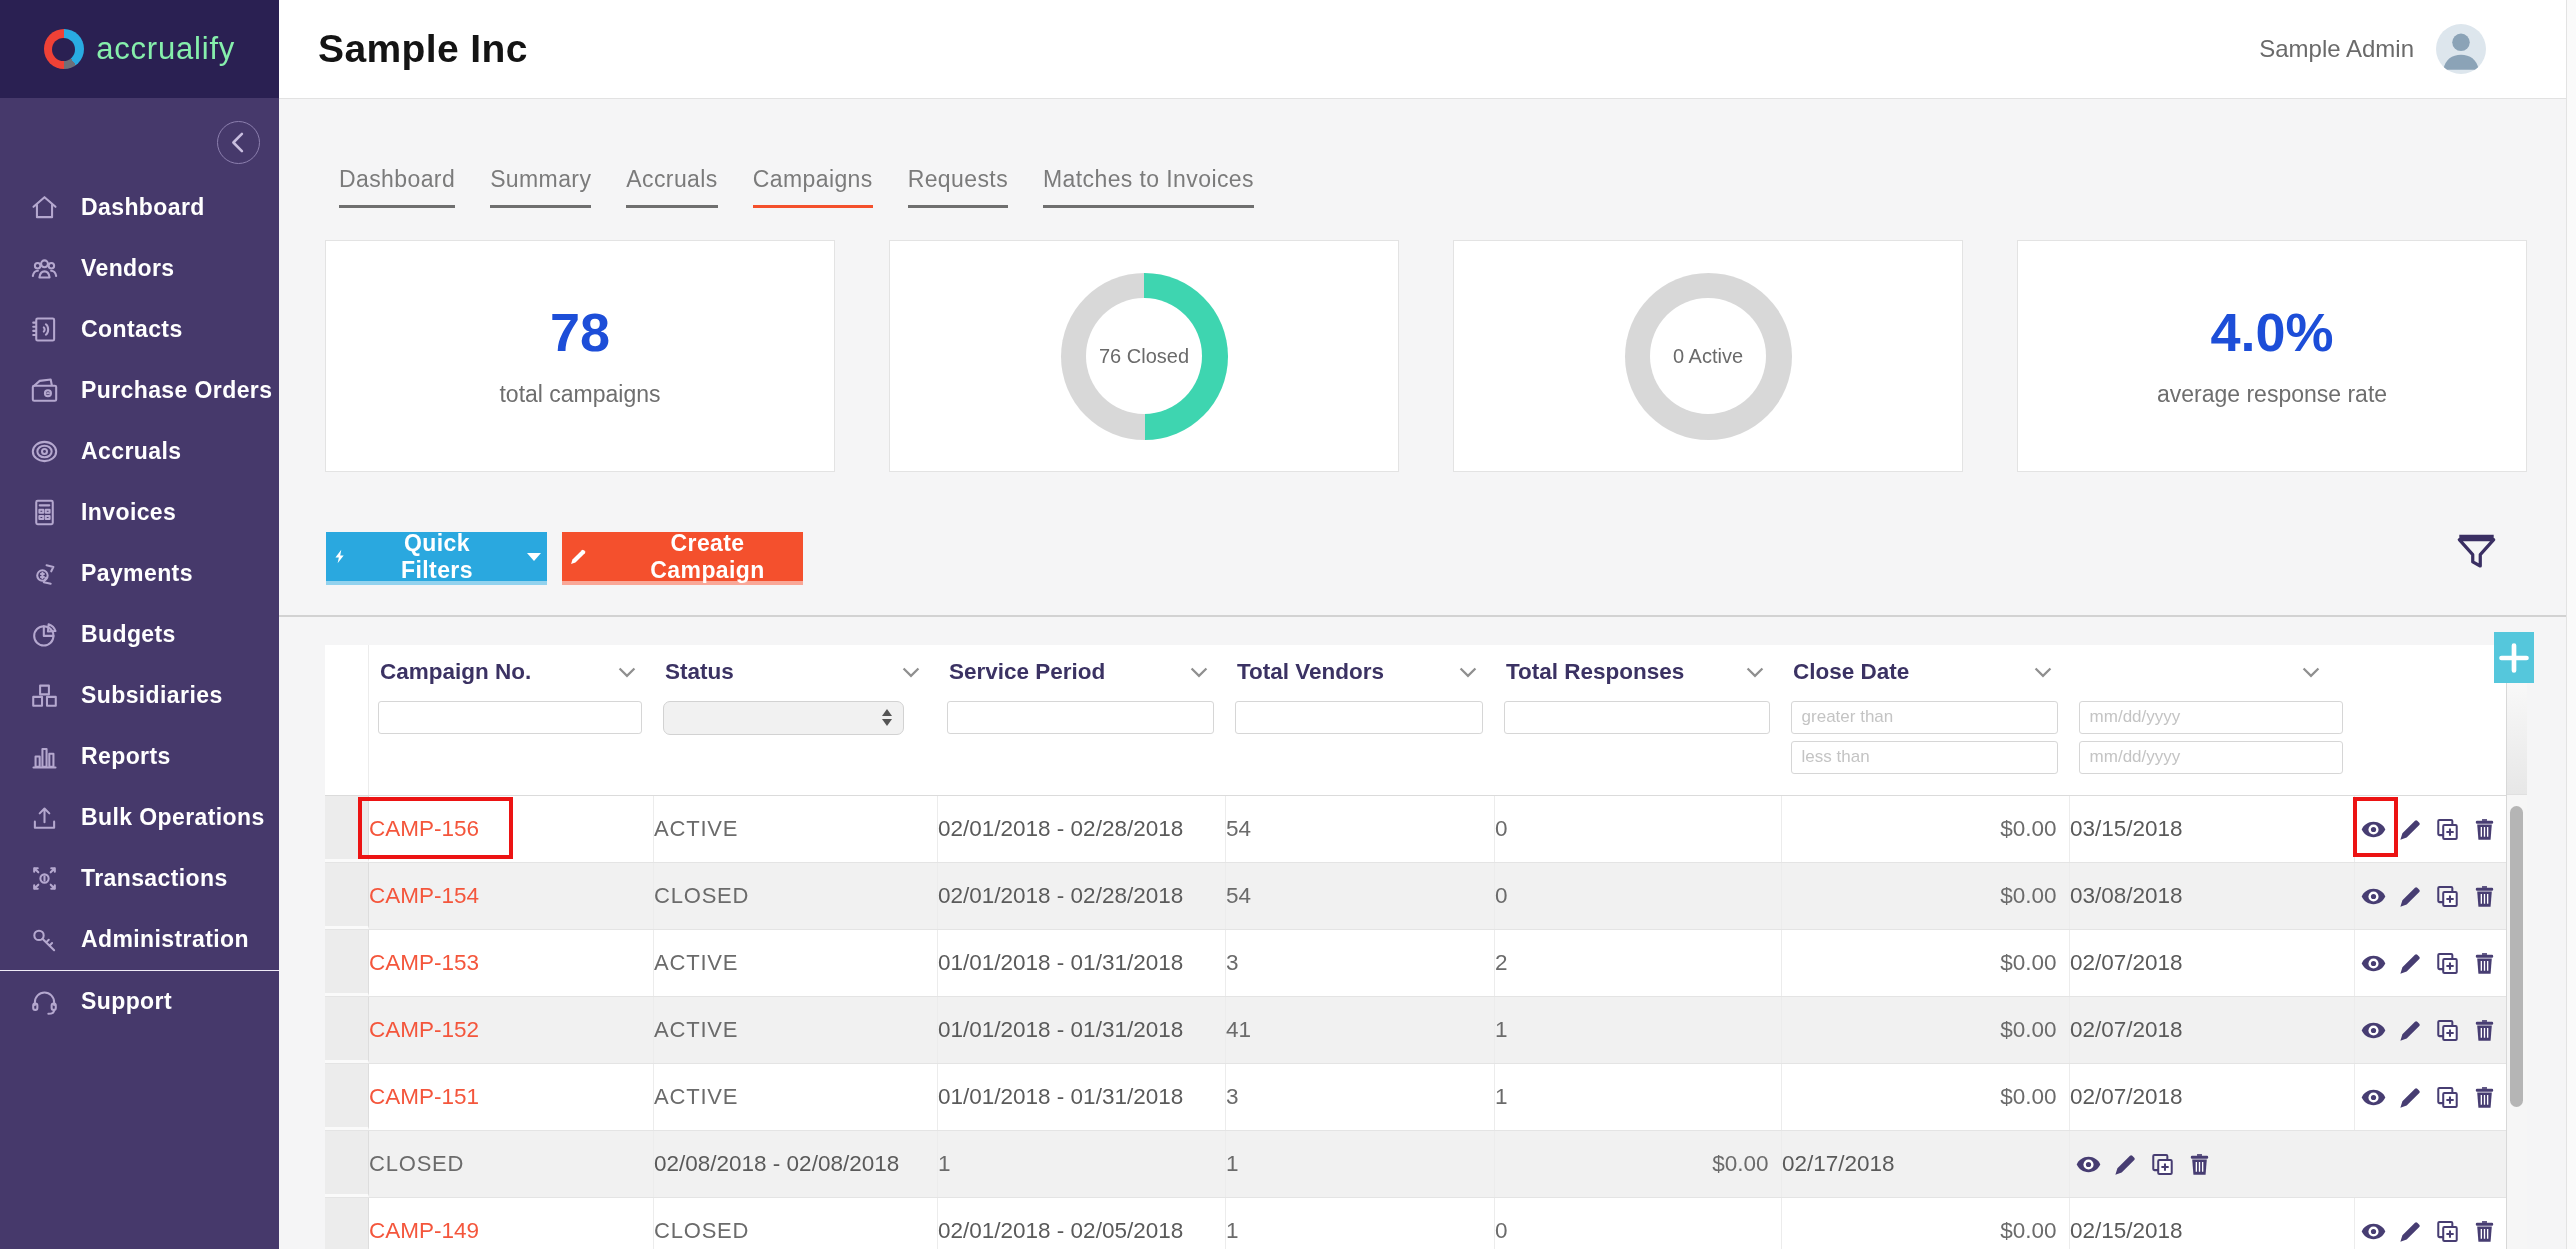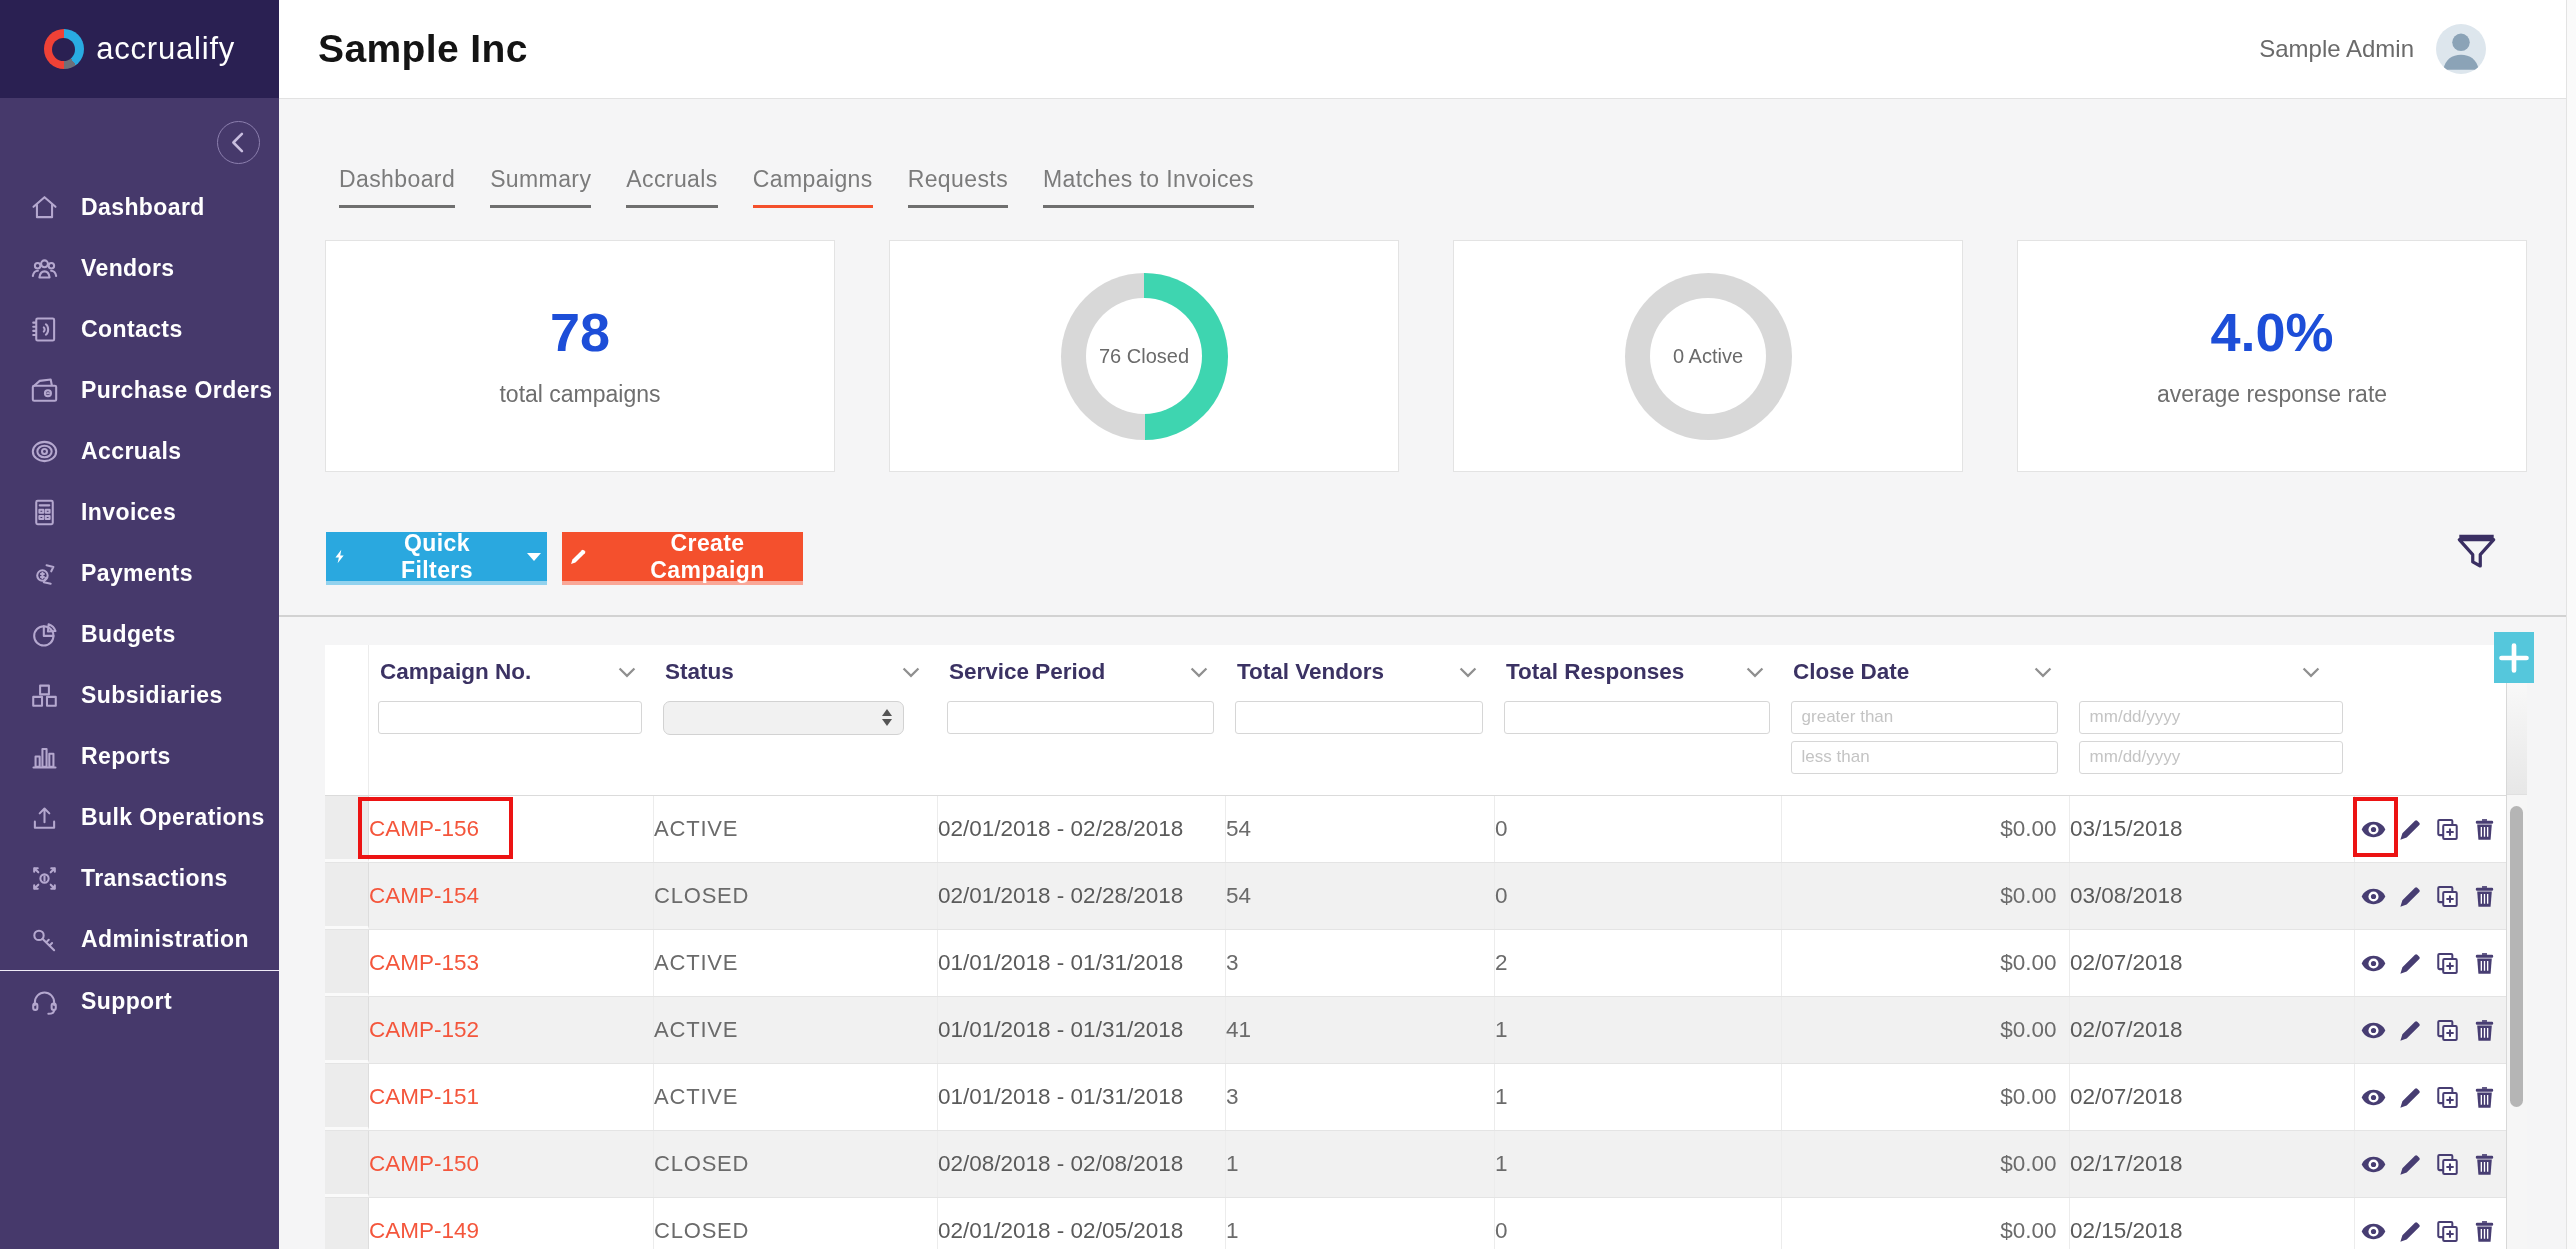--- a/index.html
+++ b/index.html
@@ -7,21 +7,21 @@
     width:2576px;height:1249px;position:relative;overflow:hidden;
     background:#F5F5F6;font-family:"Liberation Sans",sans-serif;
     -webkit-font-smoothing:antialiased;
   }
   
   .sidebar{position:absolute;left:0;top:0;width:279px;height:1249px;background:#46396B;z-index:5}
   .logo-block{height:98px;background:#2A2052;display:flex;align-items:center;justify-content:center;gap:12.4px;cursor:pointer}
   .logo-mark{width:40px;height:40px;border-radius:50%;
     background:conic-gradient(#29ABE2 0 40%,#6E7078 40% 50%,#EF4136 50% 100%);position:relative;flex:none}
   .logo-mark::after{content:"";position:absolute;inset:8.5px;border-radius:50%;background:#2A2052}
-  .logo-text{color:#ffffff;font-size:31px;font-weight:400;letter-spacing:0.8px}
+  .logo-text{color:#86efac;font-size:31px;font-weight:400;letter-spacing:0.8px}
   .collapse-btn{position:absolute;top:121px;left:217px;width:43px;height:43px;border-radius:50%;
     border:1.5px solid #8C7FAE;background:transparent;color:#C9BEDF;display:flex;align-items:center;justify-content:center;cursor:pointer;padding:0}
   .collapse-btn svg{width:20px;height:20px}
   .nav{position:absolute;top:177px;left:0;right:0}
   .nav-item{height:61px;display:flex;align-items:center;padding-left:28px;gap:20px;color:#FFF;cursor:pointer}
   .nav-icon{width:33px;height:33px;color:#B5A8CF;flex:none}
   .nav-icon svg{width:100%;height:100%}
   .nav-label{font-size:23px;font-weight:700;letter-spacing:0.4px;white-space:nowrap}
   .nav-divider{border:none;border-top:1.5px solid #EFEBF7;margin:0}
   
@@ -627,23 +627,20 @@
             <rect x="4.3" y="4.3" width="15.4" height="2.5" rx="1.1" fill="currentColor"></rect>
             <path d="M9.8 2.8h4.4v1.5H9.8z" fill="currentColor"></path>
             <path d="M9.2 9.8v8.6M12 9.8v8.6M14.8 9.8v8.6" stroke="#FFF" stroke-width="1.2"></path>
           </svg>
         </span>
     </div>
   </div>
 
   <div class="grid9 trow alt">
     <div class="c-gutter"></div>
-    <div class="cell c-camp">
-        <a>CAMP-150</a>
-      </div>
     <div class="cell c-status">CLOSED</div>
     <div class="cell c-period">02/08/2018 - 02/08/2018</div>
     <div class="cell c-num">1</div>
     <div class="cell c-num">1</div>
     <div class="cell c-booked">$0.00</div>
     <div class="cell c-close">02/17/2018</div>
     <div class="cell c-actions">
       <span class="action-icon">
           <svg viewBox="0 0 24 24" style="width: 100%; height: 100%; display: block;">
             <path d="M12 5.2C7.2 5.2 3.3 8 1.5 12c1.8 4 5.7 6.8 10.5 6.8S20.7 16 22.5 12C20.7 8 16.8 5.2 12 5.2Z" fill="currentColor"></path>

